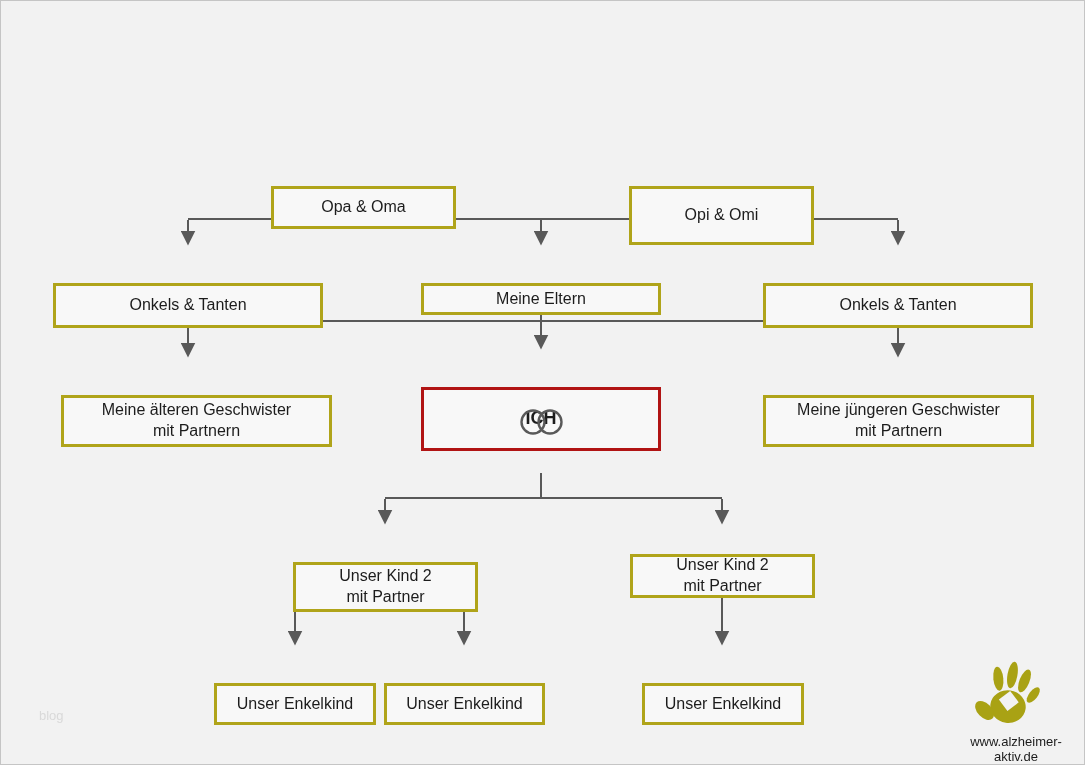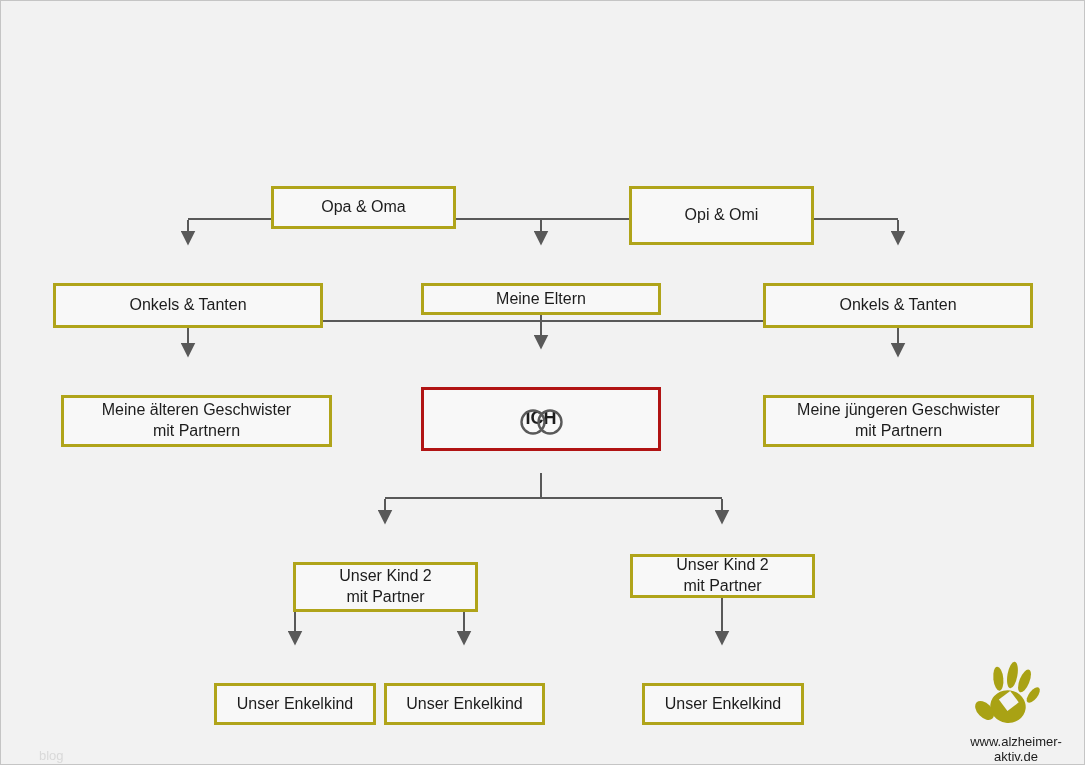--- a/index.html
+++ b/index.html
@@ -35,21 +35,21 @@
     white-space:pre-line;
     margin-top:39px;
   }
   .node.me {
     border-color: var(--highlight-red, #b11414);
     font-weight:bold; font-size:18px;
   }
   .rings circle { stroke: var(--connector-gray, #595959); stroke-width:2.4; fill:none; }
   .watermark {
     position:absolute; left:38px; top:707px;
-    font-size:13px; color: var(--watermark-gray, #d9d9d9); margin-top: 40px;
+    font-size:13px; color: var(--watermark-gray, #d9d9d9);
   }
   .logo-box { position:absolute; left:972px; top:656px; width:72px; height:78px; }
   .logo-box ellipse, .logo-box path { fill: var(--logo-olive, #a9a214); }
   .logo-box .cutout { fill: var(--page-bg, #f2f2f2); }
   .footer-url {
     position:absolute; left:950px; top:733px; width:130px;
     text-align:center; font-size:13px; color:#1c1c1c;
   }
 </style>
 </head>

